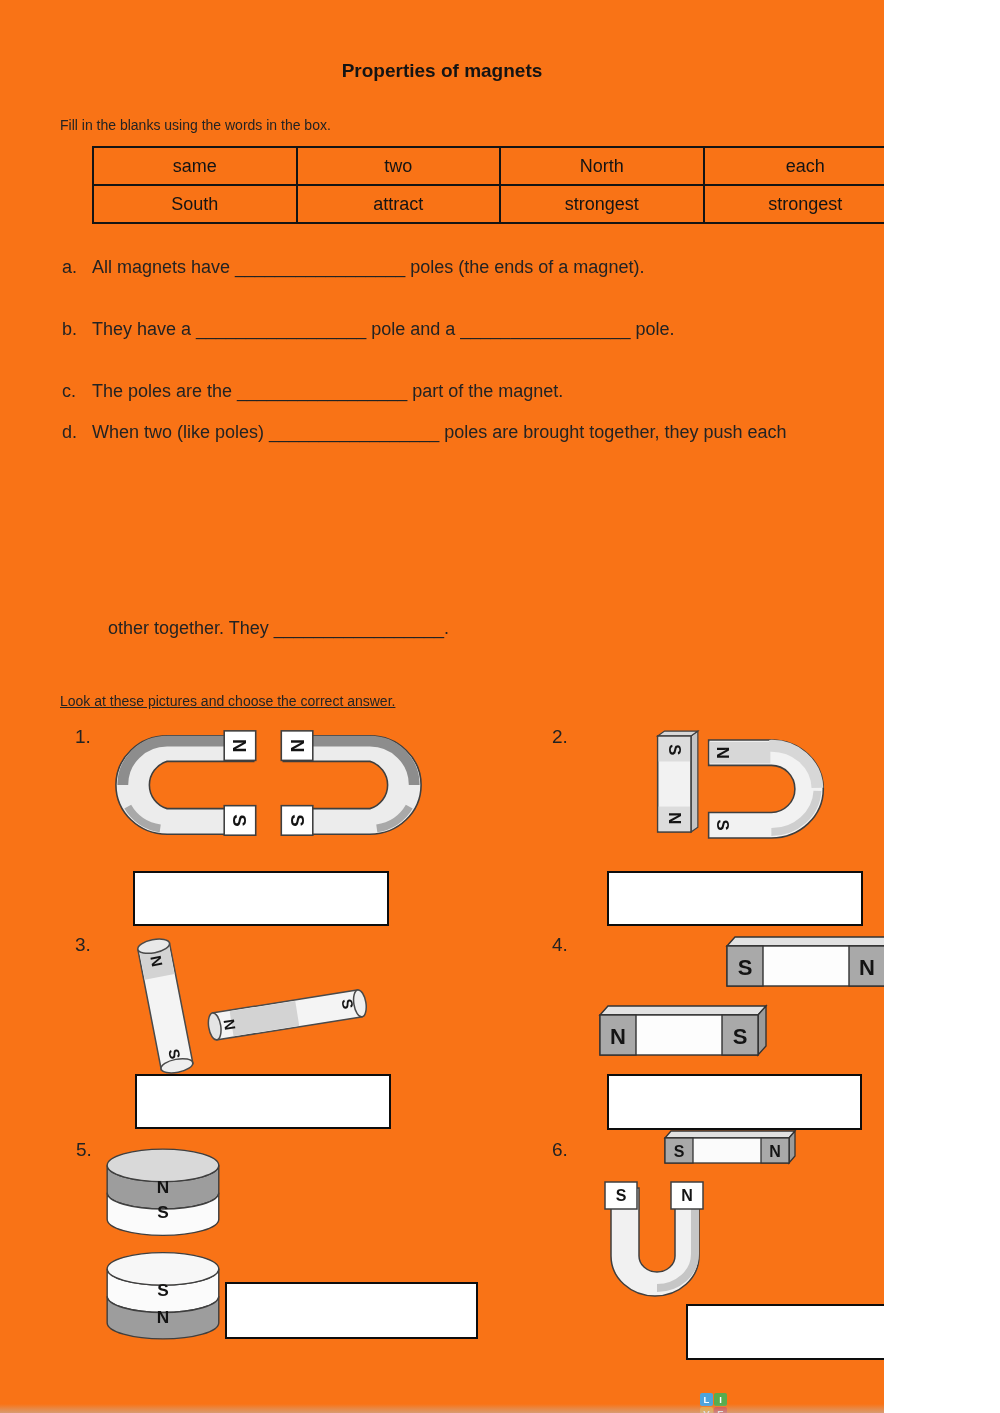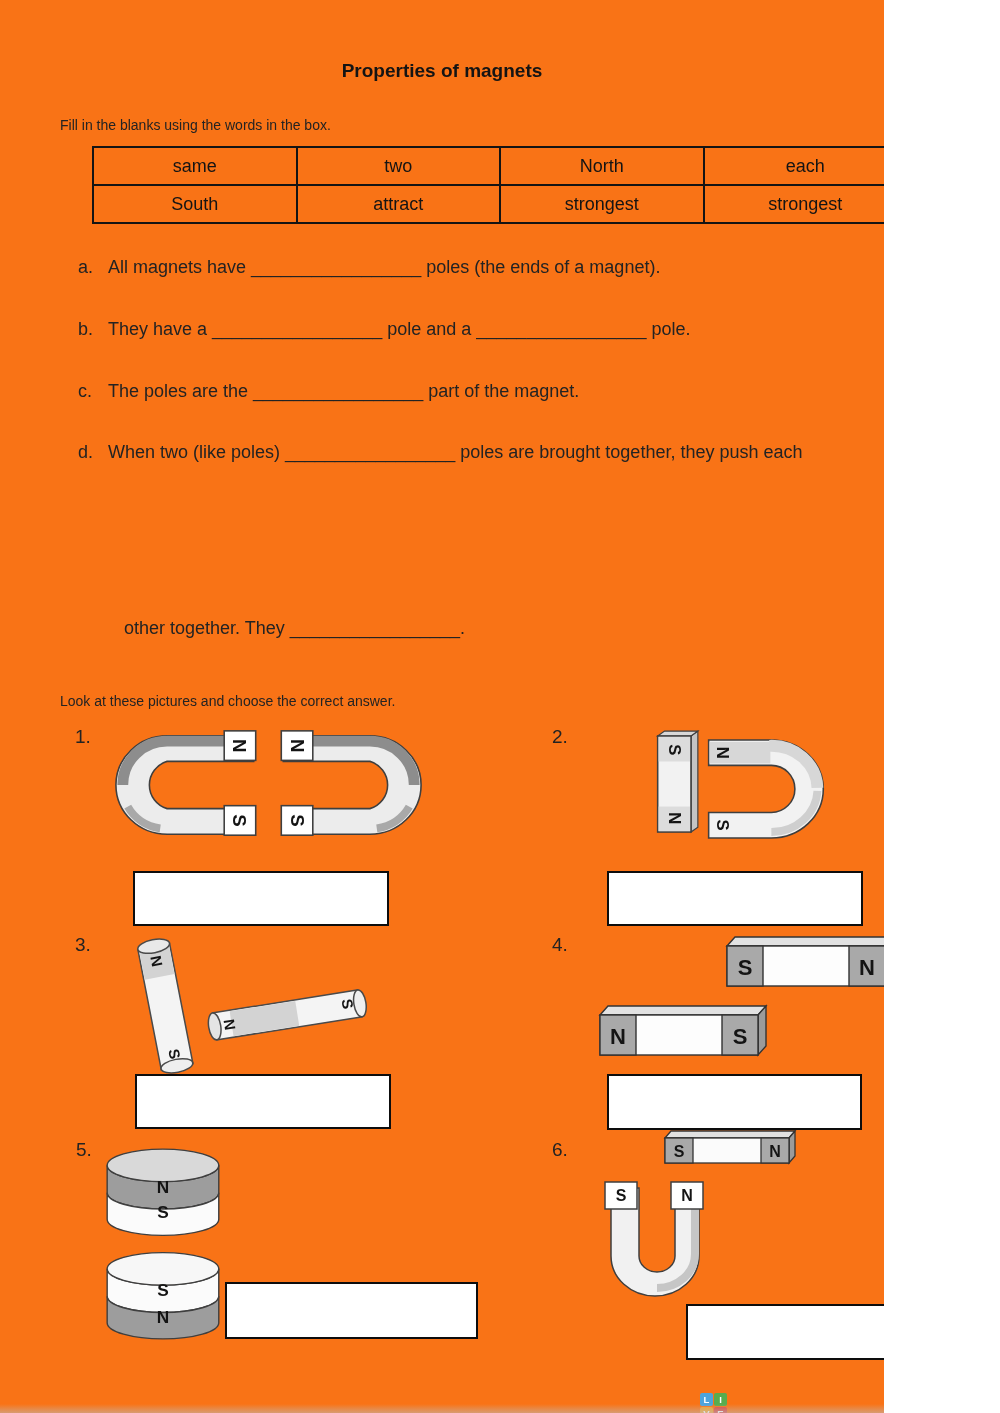--- a/index.html
+++ b/index.html
@@ -4,21 +4,21 @@
 <style>
   html,body { margin:0; padding:0; background:#ffffff; }
   .page { position:relative; width:884px; height:1413px; background:#f97316;
           font-family:"Liberation Sans", sans-serif; color:#232323; overflow:hidden; }
   .abs { position:absolute; }
   .title { left:0; top:60px; width:100%; text-align:center; font-size:19px; font-weight:bold; color:#141414; }
   .instr { font-size:14px; color:#232323; white-space:nowrap; }
   .wordbox { border-collapse:collapse; table-layout:fixed; width:816px; }
   .wordbox td { border:2px solid #141414; height:36px; text-align:center; vertical-align:middle;
                 font-weight:normal; font-size:18px; padding:0; color:#141414; }
-  .q { font-size:18px; white-space:nowrap; color:#232323;margin-left:16px; }
+  .q { font-size:18px; white-space:nowrap; color:#232323; }
   .q-letter { display:inline-block; width:30px; }
   .num { font-size:19px; color:#232323; }
   .answer-box { background:#ffffff; border:2px solid #0d0d0d; box-sizing:border-box; cursor:pointer; }
   .pic { overflow:visible; }
   .pic text { font-family:"Liberation Sans", sans-serif; font-weight:bold; fill:#141414; }
   .logo { display:flex; align-items:center; gap:3px; cursor:pointer; }
   .logo-grid { display:grid; grid-template-columns:13px 13px; grid-template-rows:13px 13px; gap:1px; }
   .logo-tile { color:#ffffff; font-size:9.5px; font-weight:bold; display:flex;
                align-items:center; justify-content:center; border-radius:2px; }
   .logo-word { font-size:27px; font-weight:800; letter-spacing:-0.5px; }
@@ -53,28 +53,28 @@
 
   <div class="abs q" style="left:62px; top:257px;">
     <span class="q-letter">a.</span><span>All magnets have _________________ poles (the ends of a magnet).</span>
   </div>
   <div class="abs q" style="left:62px; top:381px;">
     <span class="q-letter">c.</span><span>The poles are the _________________ part of the magnet.</span>
   </div>
   <div class="abs q" style="left:62px; top:319px;">
     <span class="q-letter">b.</span><span>They have a _________________ pole and a _________________ pole.</span>
   </div>
-  <div class="abs q" style="left:62px; top:442px;">
+  <div class="abs q" style="left:62px; top:422px;">
     <span class="q-letter">d.</span><span>When two (like poles) _________________ poles are brought together, they push each</span>
   </div>
   <div class="abs q" style="left:108px; top:618px;">
     <span>other together. They _________________.</span>
   </div>
 
-  <div class="abs instr" style="left:60px; top:693px;">Look at these pictures and choose the correct answer.</div>
+  <div class="abs instr" style="left:60px; top:693px;text-decoration:underline;">Look at these pictures and choose the correct answer.</div>
 
   <div class="abs num" style="left:75px; top:726px;">1.</div>
   <div class="abs num" style="left:552px; top:726px;">2.</div>
   <div class="abs num" style="left:75px; top:934px;">3.</div>
   <div class="abs num" style="left:552px; top:934px;">4.</div>
   <div class="abs num" style="left:76px; top:1139px;">5.</div>
   <div class="abs num" style="left:552px; top:1139px;">6.</div>
 
   <svg class="abs pic" style="left:106px; top:722px;" width="325" height="126" viewBox="0 0 330 128">
     <g>

